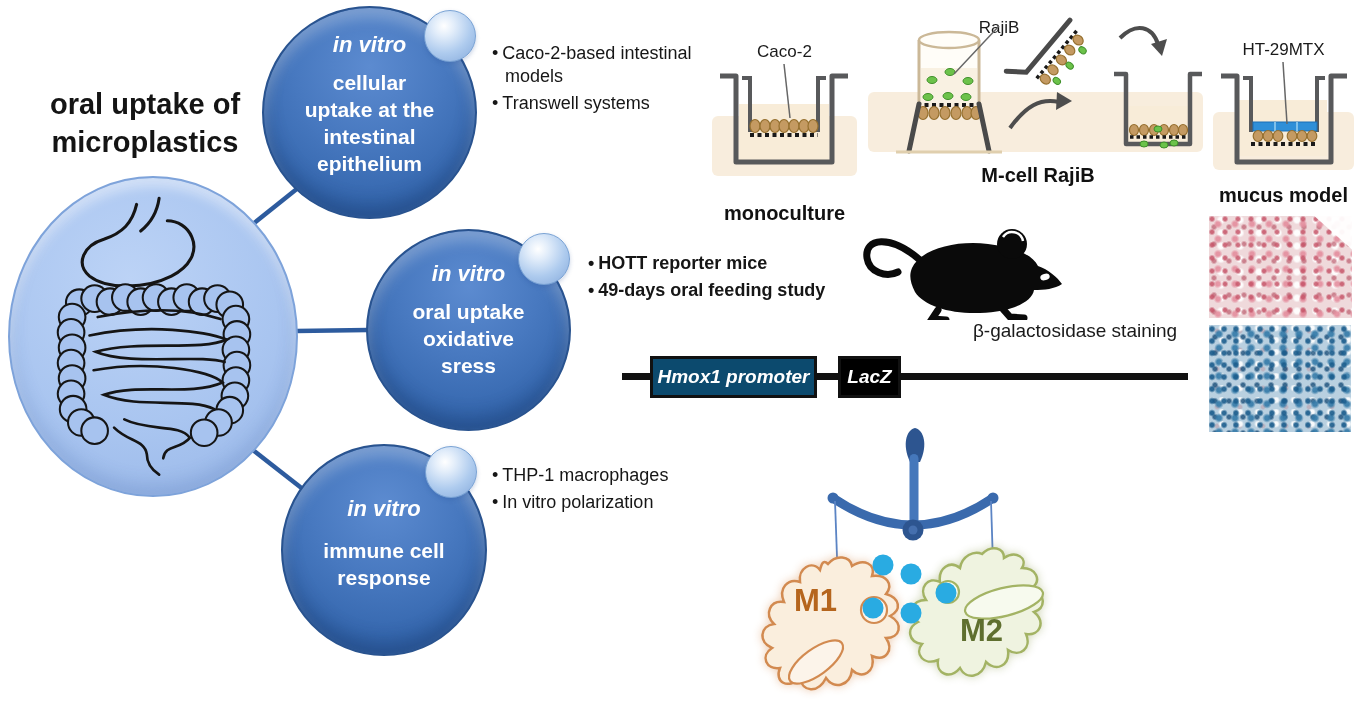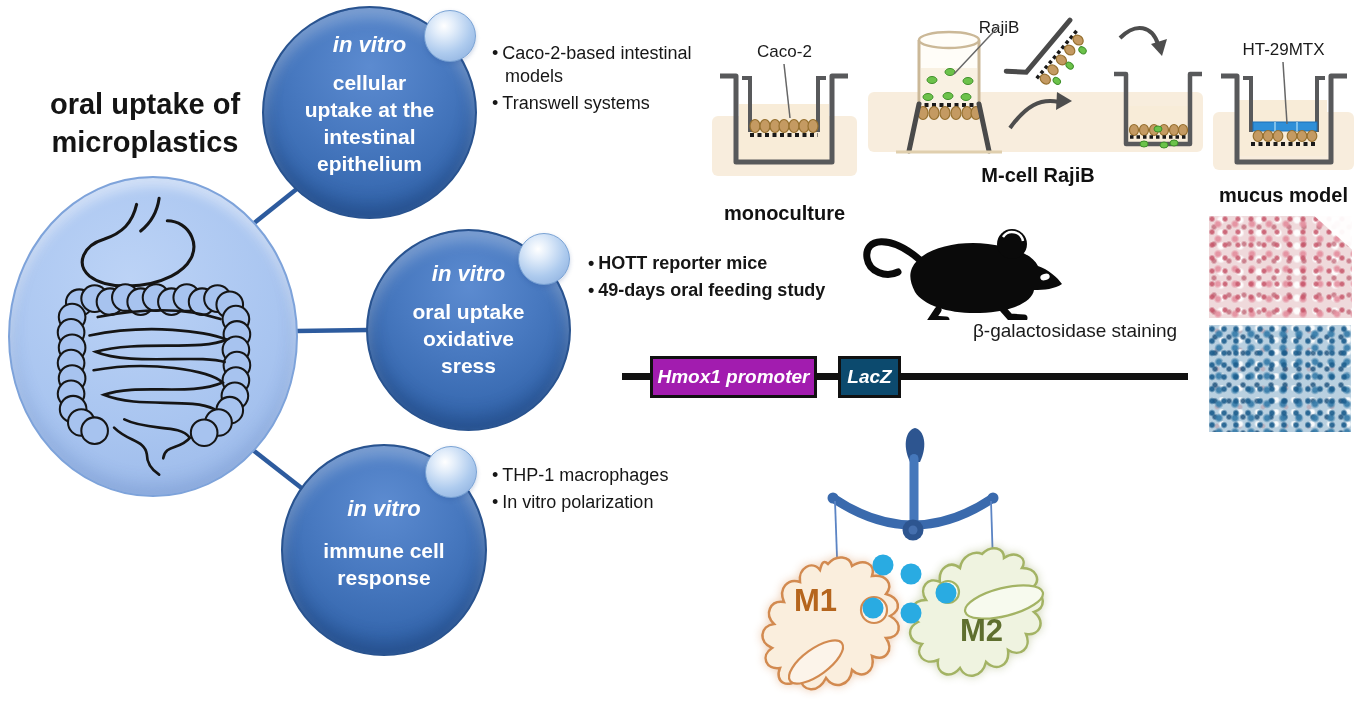--- a/index.html
+++ b/index.html
@@ -323,22 +323,22 @@
     <path d="M50,48 C58,30 92,20 126,24 C152,27 170,34 176,46 C186,49 196,58 200,64 C193,69 182,70 172,70 C170,82 150,92 118,93 C88,94 62,86 53,72 C48,62 47,55 50,48 Z" fill="#0a0a0a"></path>
     <circle cx="150" cy="24" r="15" fill="#0a0a0a"></circle>
     <path d="M141,17 A11,11 0 0 1 161,21" fill="none" stroke="#fff" stroke-width="2.5"></path>
     <ellipse cx="183" cy="57" rx="4.8" ry="3.2" fill="#fff" transform="rotate(-18 183 57)"></ellipse>
   </svg>
 
   <div class="abs staining">β-galactosidase staining</div>
 
   <div class="abs gene">
     <div class="gline"></div>
-    <div class="gbox promoter" style="background:#a21caf">Hmox1 promoter</div>
-    <div class="gbox lacz" style="background:#0c4a6e">LacZ</div>
+    <div class="gbox promoter" style="background:#0c4a6e">Hmox1 promoter</div>
+    <div class="gbox lacz" style="background:#000000">LacZ</div>
   </div>
 
   <div class="abs hist hist-pink"></div>
   <div class="abs hist hist-blue"></div>
 
   <svg class="abs balance" width="240" height="145" viewBox="0 0 240 145">
     <path d="M137,4 C146,6 150,21 142,38 L132,38 C124,21 128,6 137,4 Z" fill="#2d5590"></path>
     <rect x="131.5" y="30" width="9" height="78" rx="4.5" fill="#4577bb"></rect>
     <path d="M55,74 Q135,128 215,74" stroke="#3a6aad" stroke-width="9" fill="none" stroke-linecap="round"></path>
     <circle cx="55" cy="74" r="5.5" fill="#3a6aad"></circle>

